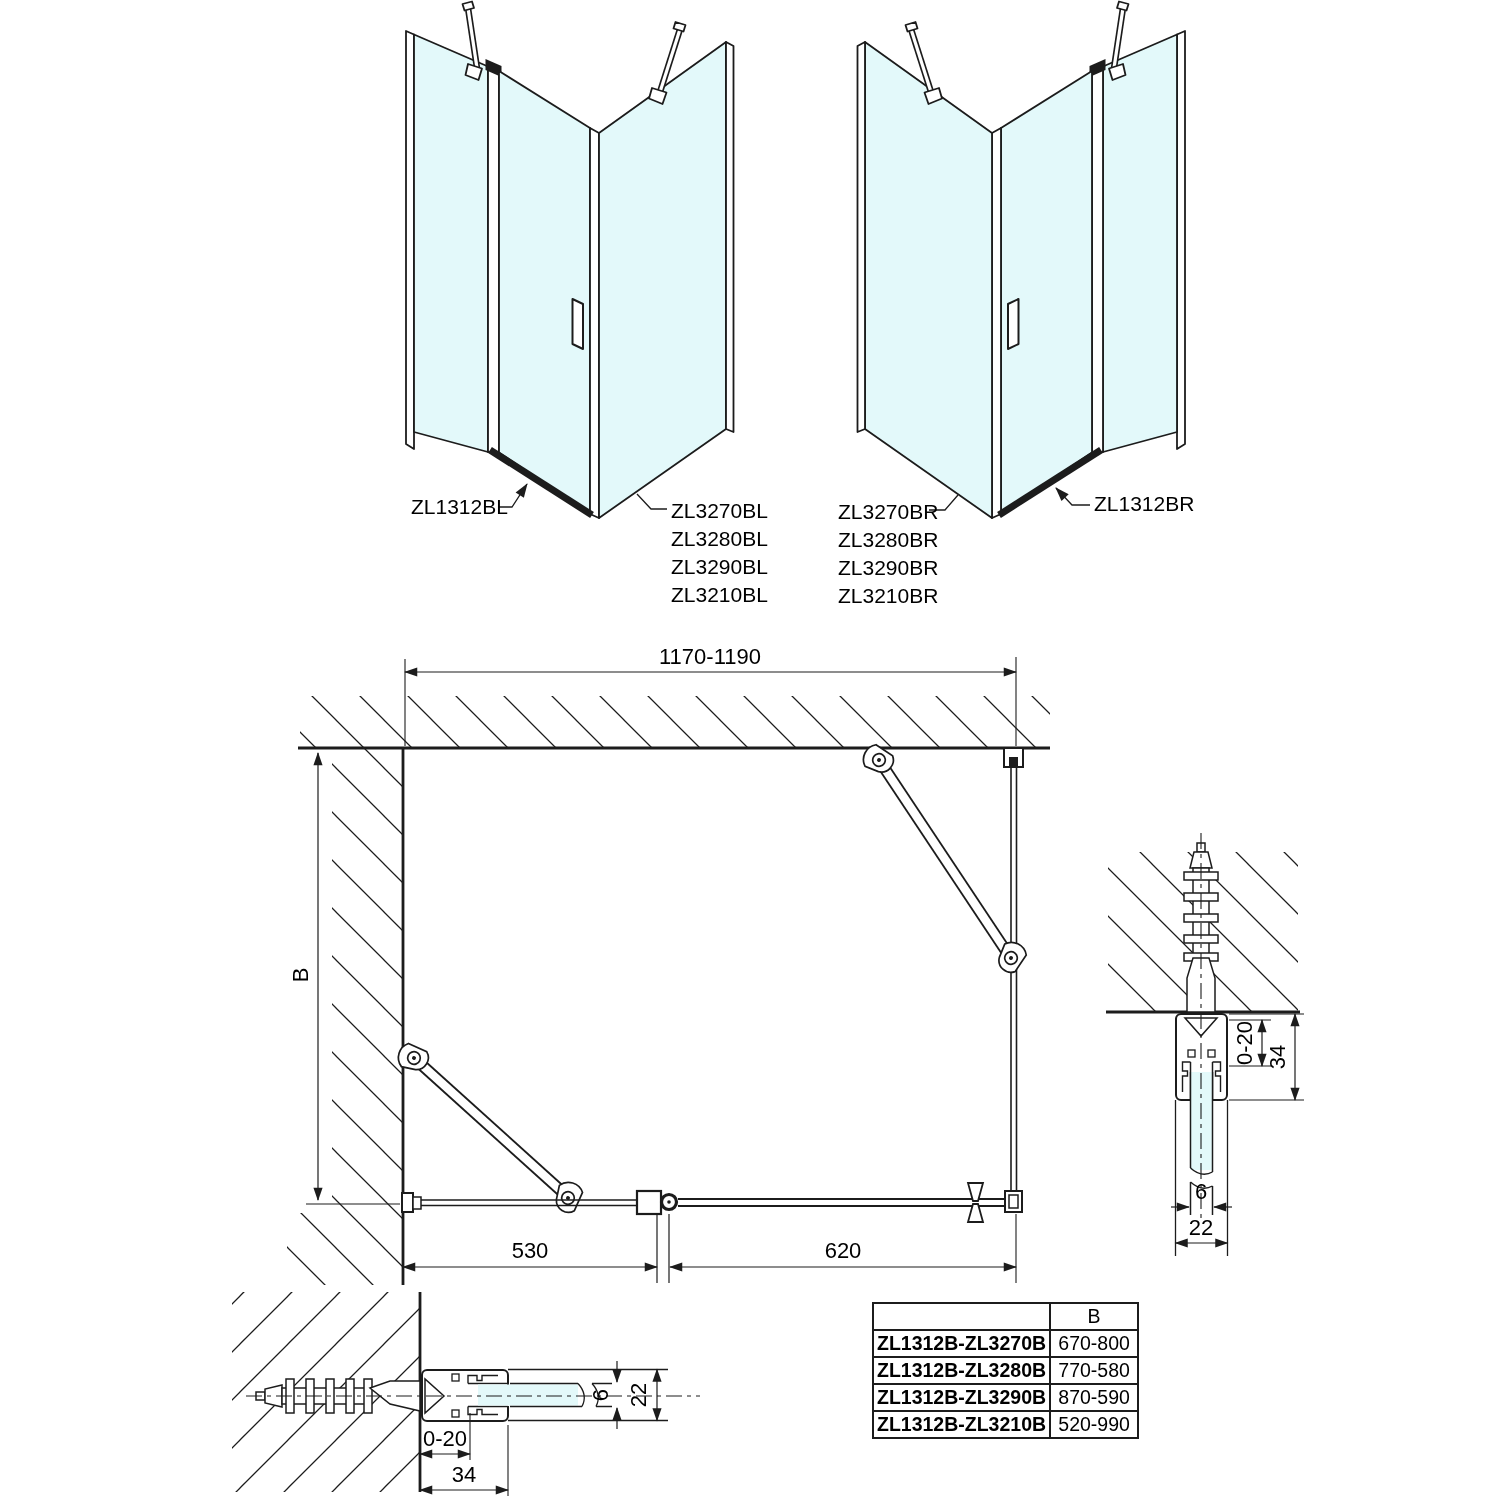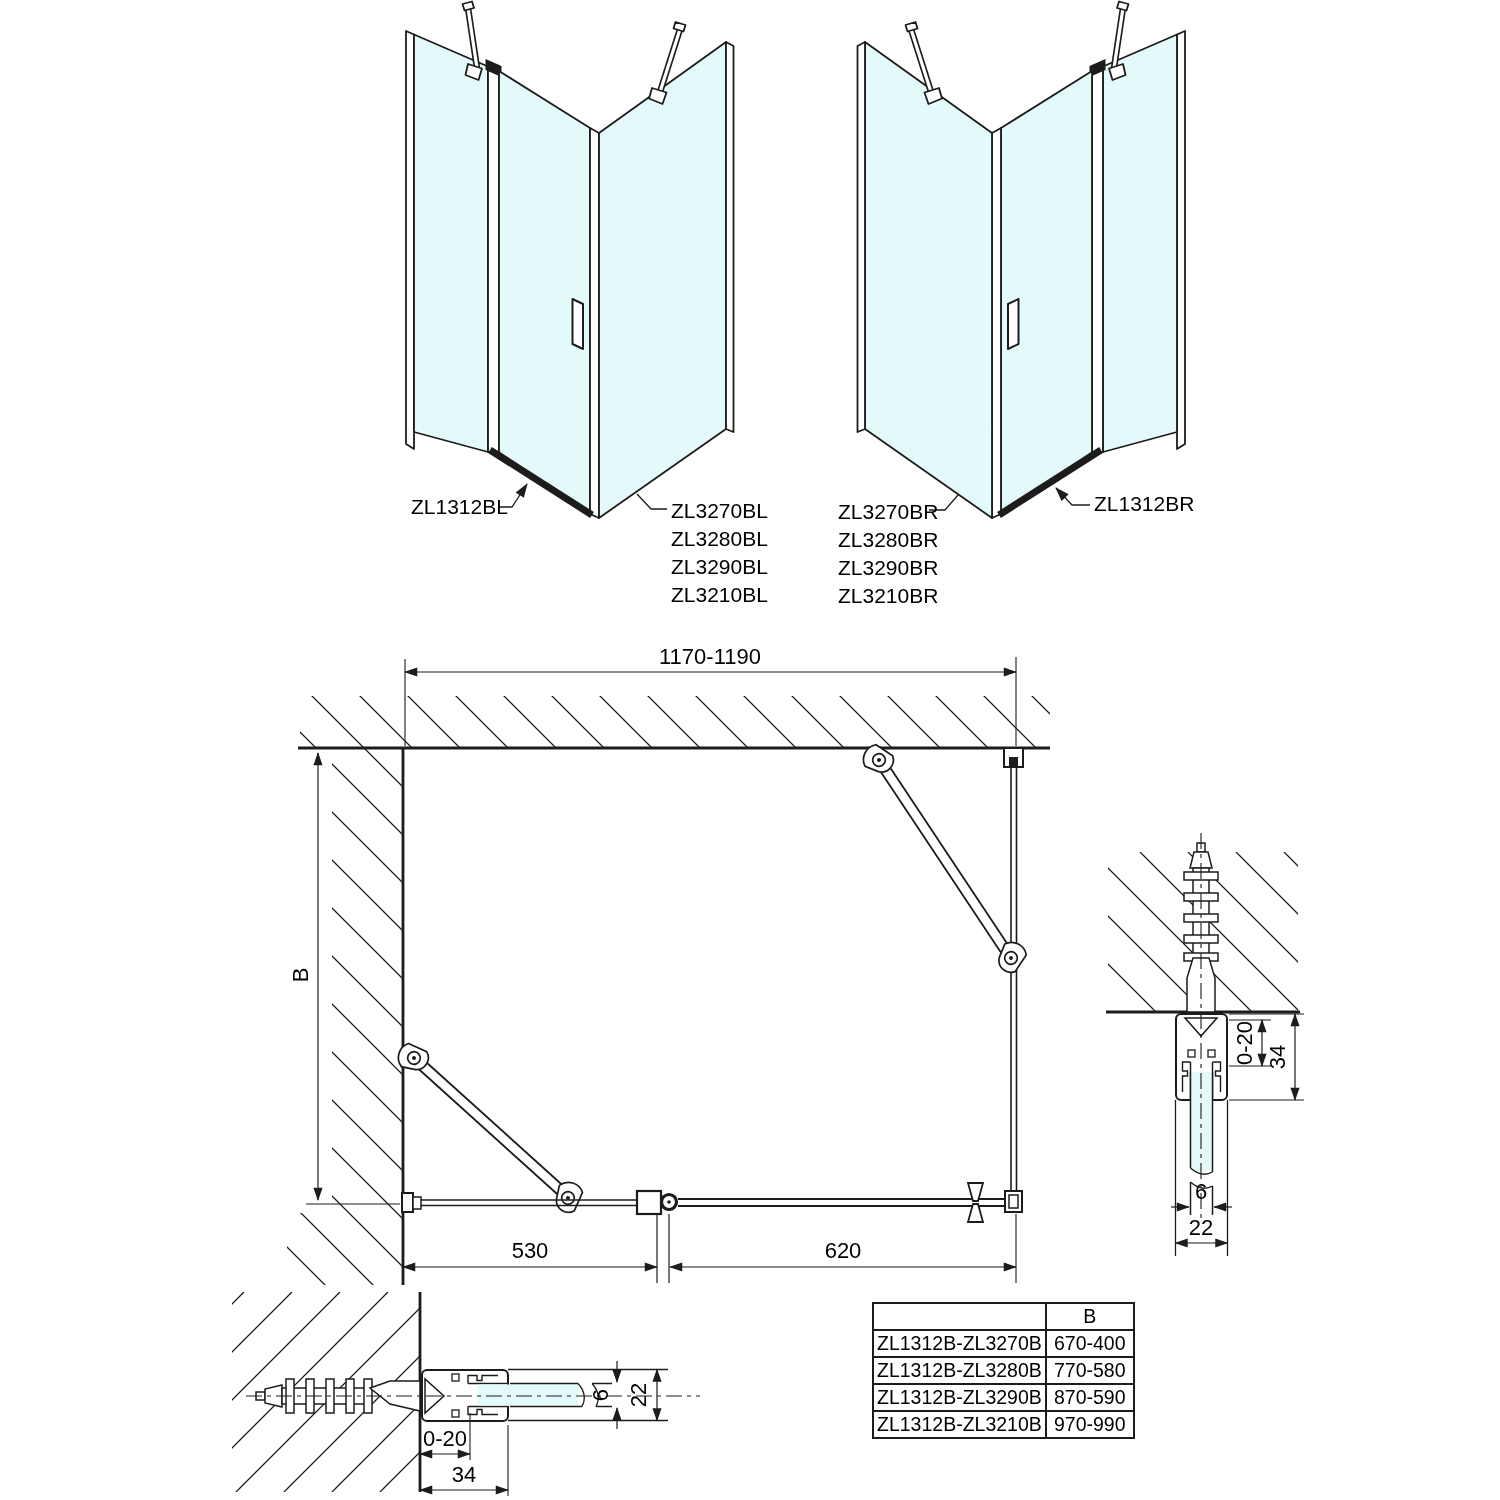--- a/index.html
+++ b/index.html
@@ -5,21 +5,21 @@
   html,body{margin:0;padding:0;background:#fff;}
   #canvas{position:relative;width:1500px;height:1500px;background:#fff;overflow:hidden;
           font-family:"Liberation Sans",sans-serif;}
   #drawing{position:absolute;left:0;top:0;}
   svg text{font-family:"Liberation Sans",sans-serif;font-size:22px;fill:#000;}
   svg text.lbl{font-size:21px;}
   #size-table{position:absolute;left:872px;top:1302px;border-collapse:collapse;
               table-layout:fixed;font-size:19.5px;color:#000;}
   #size-table td{border:2px solid #1c1c1c;height:25px;padding:0 3px;white-space:nowrap;
                  line-height:25px;}
-  #size-table td.c1{width:161px;text-align:left;}
+  #size-table td.c1{width:161px;text-align:left;font-weight:bold;}
   #size-table td.c2{width:80px;text-align:center;}
 </style>
 </head>
 <body>
 
 <div id="canvas">
 
 <svg id="drawing" width="1500" height="1500" viewBox="0 0 1500 1500">
   <defs>
     <pattern id="hatchBS" width="48" height="48" patternUnits="userSpaceOnUse">
@@ -254,30 +254,30 @@
 </svg>
 
 <table id="size-table">
   <tbody>
     <tr>
       <td class="c1"></td>
       <td class="c2">B</td>
     </tr>
     <tr>
       <td class="c1">ZL1312B-ZL3270B</td>
-      <td class="c2">670-400</td>
+      <td class="c2">670-800</td>
     </tr>
     <tr>
       <td class="c1">ZL1312B-ZL3280B</td>
       <td class="c2">770-580</td>
     </tr>
     <tr>
       <td class="c1">ZL1312B-ZL3290B</td>
       <td class="c2">870-590</td>
     </tr>
     <tr>
       <td class="c1">ZL1312B-ZL3210B</td>
-      <td class="c2">970-990</td>
+      <td class="c2">520-990</td>
     </tr>
   </tbody>
 </table>
 
 </div>
 
 </body></html>

